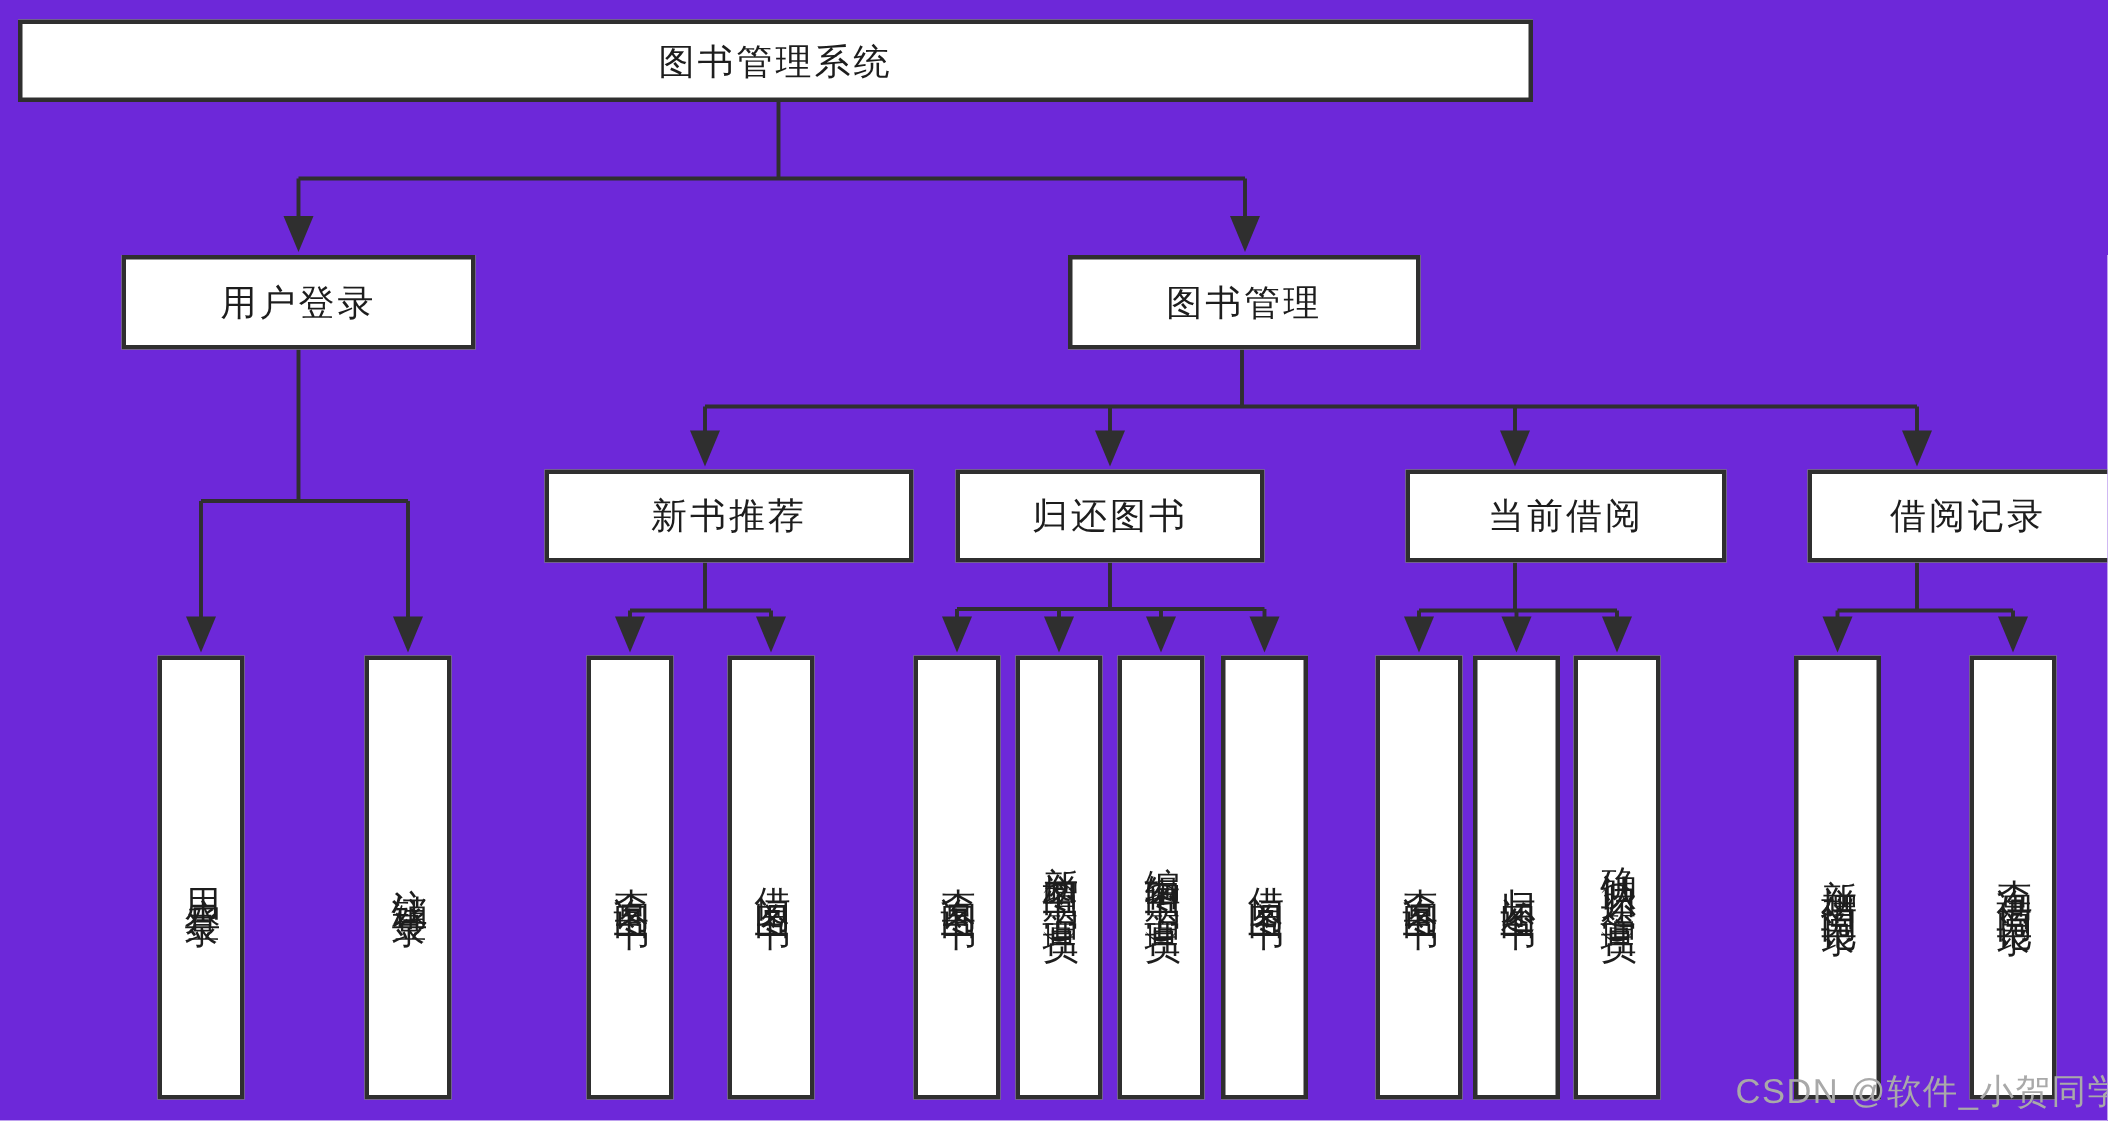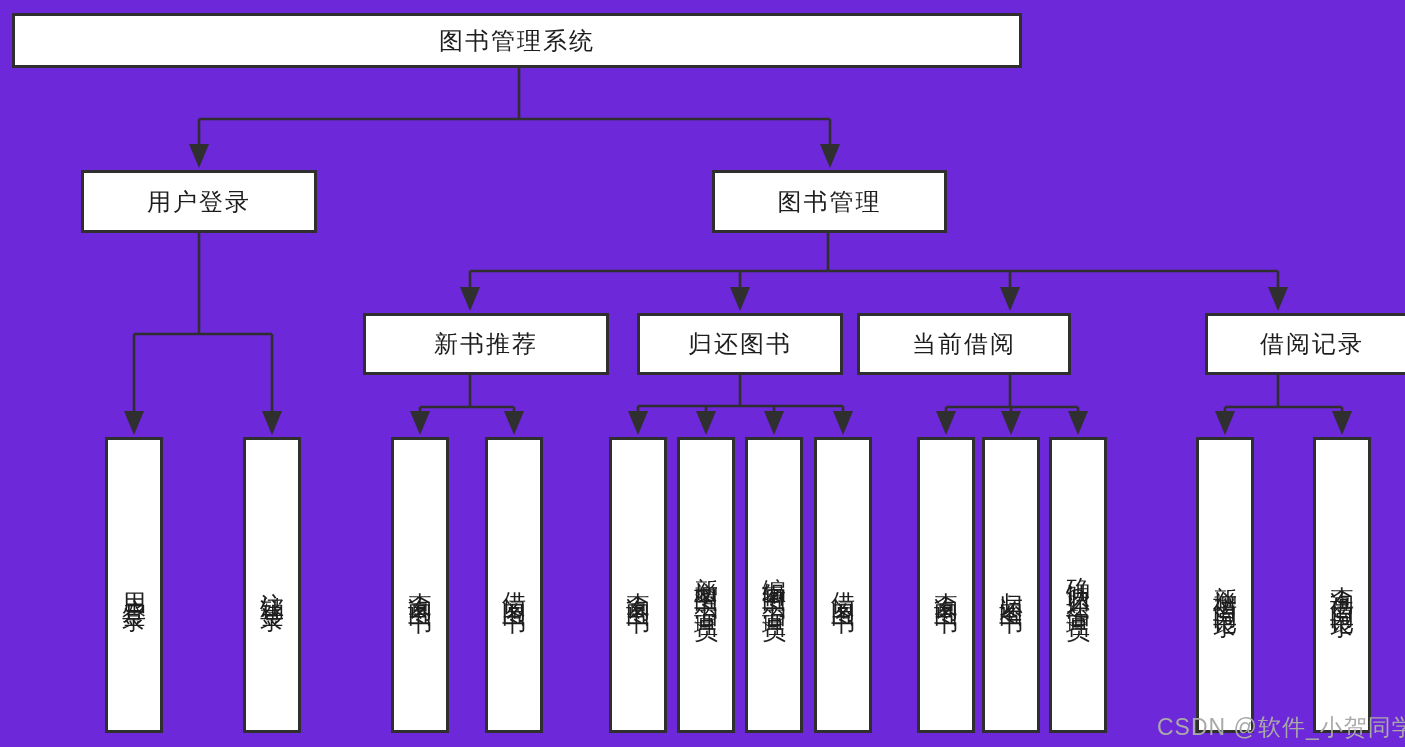--- a/index.html
+++ b/index.html
@@ -97,21 +97,21 @@
   <div class="node" style="left:712px;top:170px;width:235px;height:63px">
     <span class="h-label">图书管理</span>
   </div>
 
   <div class="node" style="left:363px;top:313px;width:246px;height:62px">
     <span class="h-label">新书推荐</span>
   </div>
   <div class="node" style="left:637px;top:313px;width:206px;height:62px">
     <span class="h-label">归还图书</span>
   </div>
-  <div class="node" style="left:857px;top:313px;width:214px;height:62px">
+  <div class="node" style="left:937px;top:313px;width:214px;height:62px">
     <span class="h-label">当前借阅</span>
   </div>
   <div class="node" style="left:1205px;top:313px;width:214px;height:62px">
     <span class="h-label">借阅记录</span>
   </div>
 
   <div class="node" style="left:105px;top:437px;width:58px;height:296px">
     <span class="v-label">用户登录</span>
   </div>
   <div class="node" style="left:243px;top:437px;width:58px;height:296px">

